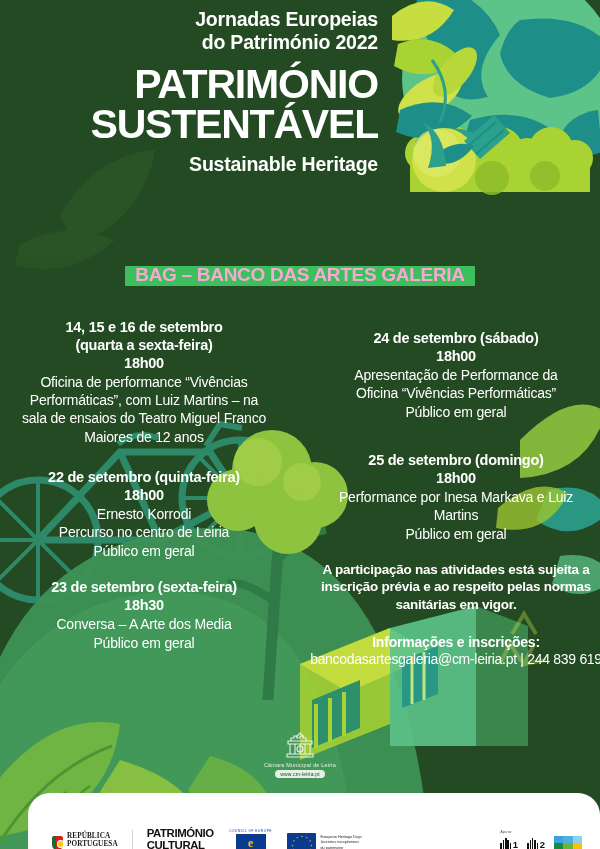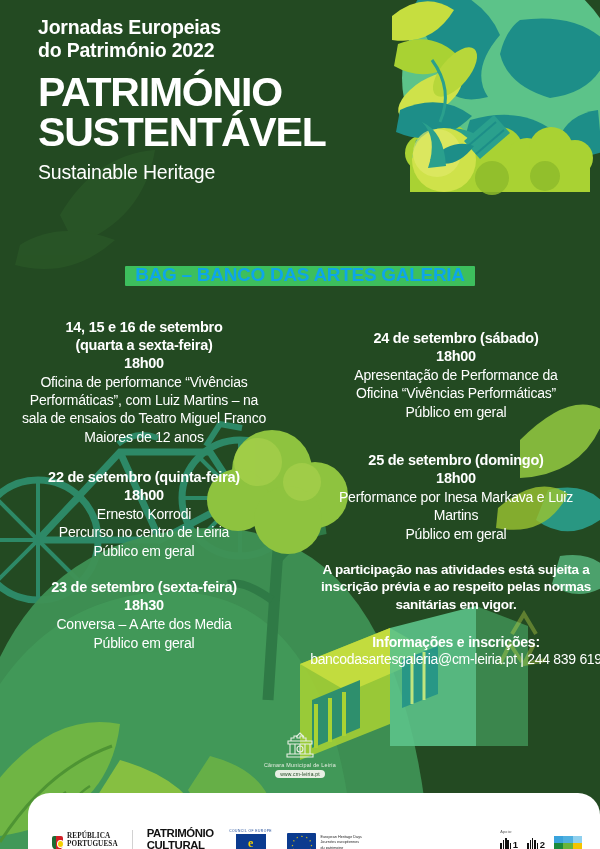--- a/index.html
+++ b/index.html
@@ -9,41 +9,41 @@
     background:#234a22;
     font-family:"Liberation Sans", sans-serif;
     color:#ffffff;
   }
 
   
   .bg{position:absolute;inset:0;overflow:hidden;}
   .bg svg{position:absolute;}
 
   
-  .header{position:absolute;left:38px;top:16px;width:340px;z-index:5;}
+  .header{position:absolute;left:38px;top:8px;width:340px;z-index:5;text-align:right;}
   .kicker{
     font-size:19.5px;font-weight:bold;line-height:1.18;
     letter-spacing:-0.2px;color:#ffffff;white-space:pre-line;
   }
   .h1{
     font-size:41px;font-weight:bold;line-height:0.98;letter-spacing:-1.2px;
     margin-top:10px;color:#ffffff;white-space:pre-line;
   }
   .sub{
-    font-size:19.5px;font-weight:normal;margin-top:9px;letter-spacing:-0.2px;color:#ffffff;
+    font-size:19.5px;font-weight:bold;margin-top:9px;letter-spacing:-0.2px;color:#ffffff;
   }
   .city{
     font-size:26px;font-weight:bold;margin-top:9px;color:#a5cf2e;letter-spacing:-0.4px;
   }
 
   
   .venue-wrap{position:absolute;left:0;top:261px;width:600px;text-align:center;z-index:6;}
   .venue{
     display:inline-block;position:relative;padding:3px 10px 4px 10px;
-    font-size:19px;font-weight:bold;letter-spacing:-0.3px;color:#0ea5e9;
+    font-size:19px;font-weight:bold;letter-spacing:-0.3px;color:#f9a8d4;
   }
   .venue::before{
     content:"";position:absolute;left:0;right:0;top:5px;bottom:4px;
     background:#3dbf5d;z-index:-1;border-radius:1px;
   }
 
   
   .cols{position:absolute;left:0;top:318px;width:600px;z-index:6;}
   .col{position:absolute;}
   .col-left{left:-12px;width:312px;}

